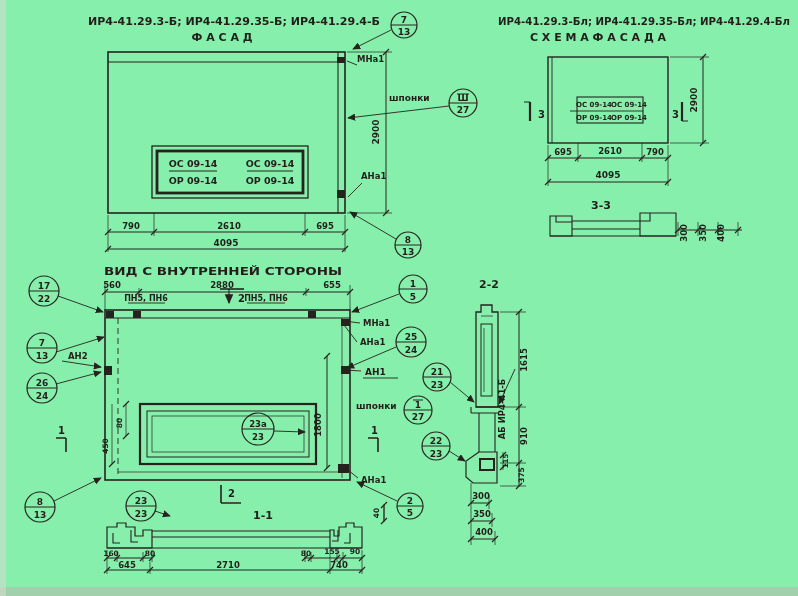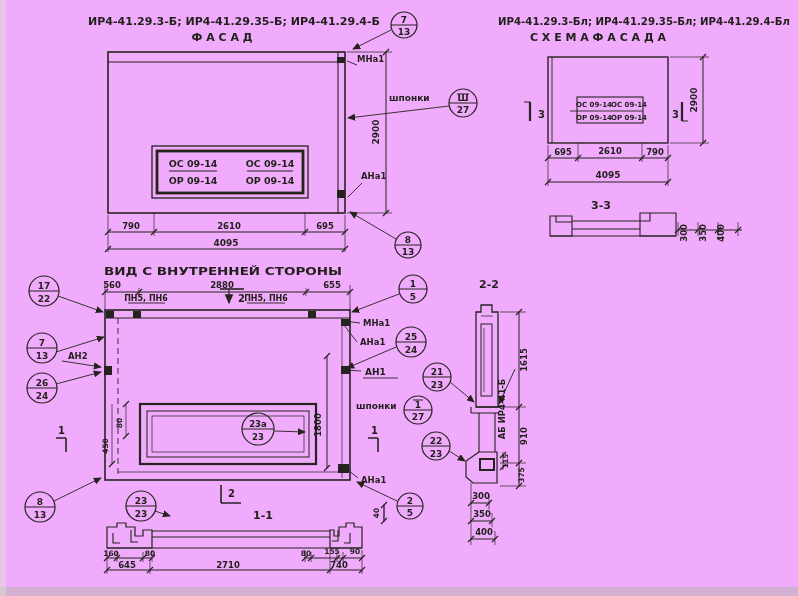--- a/index.html
+++ b/index.html
@@ -1,16 +1,16 @@
 <!DOCTYPE html>
 <html><head>
 <meta charset="utf-8">
 <style>
   html,body{margin:0;padding:0;background:#e8e6df;}
-  .page{position:relative;width:798px;height:596px;background:#f0abfc;overflow:hidden;}
+  .page{position:relative;width:798px;height:596px;background:#86efac;overflow:hidden;}
   svg{position:absolute;left:0;top:0;}
   svg text{font-family:"DejaVu Sans",sans-serif;font-weight:700;fill:#221f1b;}
 </style>
 </head>
 <body>
 
 <div class="page">
 <svg width="798" height="596" viewBox="0 0 798 596">
   <defs>
     <marker id="arr" markerWidth="9" markerHeight="8" refX="8" refY="4" orient="auto">

